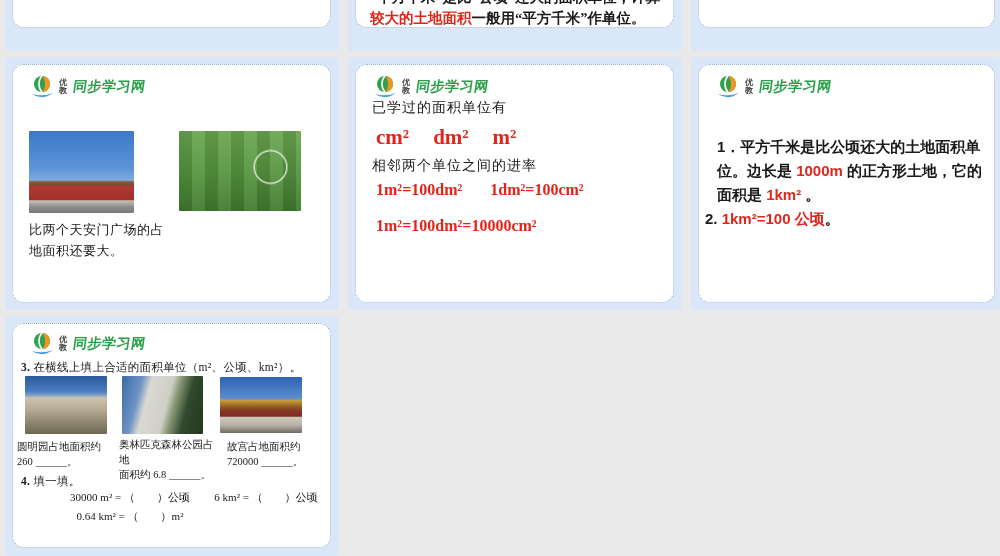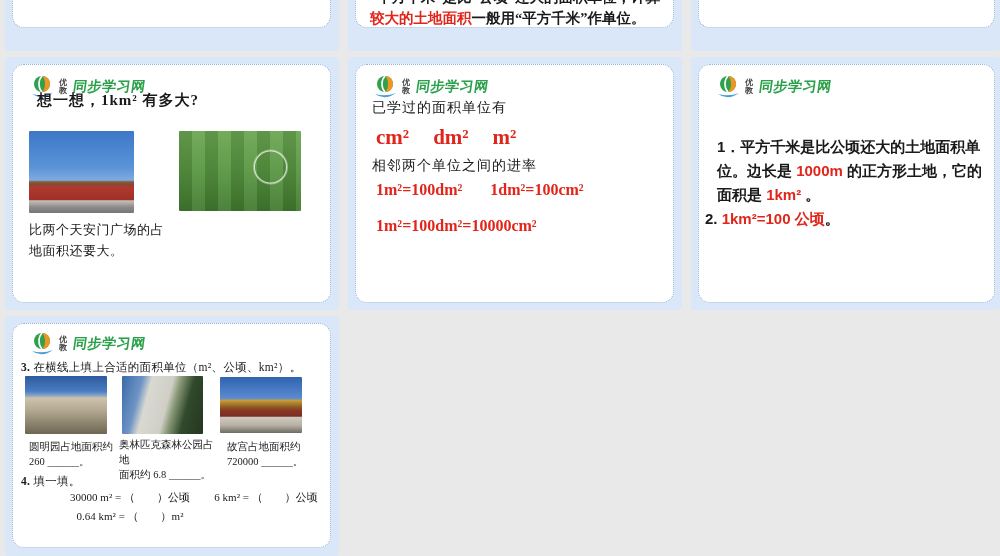--- a/index.html
+++ b/index.html
@@ -105,21 +105,20 @@
     <div class="logo" style="left:16px;top:8px">
       <svg width="26" height="26" viewBox="0 0 26 26">
         <circle cx="13" cy="10" r="8" fill="#2fa14d"></circle>
         <path d="M13 2 a8 8 0 0 1 0 16 c4-3 4-13 0-16" fill="#f29422"></path>
         <path d="M13 2 c-4 4 -4 12 0 16" stroke="#fff" stroke-width="1.6" fill="none"></path>
         <path d="M3 20 q10 7 21 -1 q-10 4 -21 1" fill="#4a9fd8"></path>
       </svg>
       <span class="lg-small">优教</span>
       <span class="lg-main">同步学习网</span>
     </div>
-    <div class="abs kai think-title">想一想，1km² 有多大?</div>
     <div class="photo img-tiananmen" style="left:16px;top:66px;width:105px;height:82px"></div>
     <div class="photo img-field" style="left:166px;top:66px;width:122px;height:80px"></div>
     <div class="abs kai cap" style="left:16px;top:154px;width:146px">比两个天安门广场的占地面积还要大。</div>
   </div>
 </div>
 
 <div class="cell" style="left:348px;top:57px;width:334px;height:253px">
   <div class="card" style="left:7px;top:7px;width:319px;height:239px">
     <div class="logo" style="left:16px;top:8px">
       <svg width="26" height="26" viewBox="0 0 26 26">
@@ -179,21 +178,21 @@
       <span class="lg-small">优教</span>
       <span class="lg-main">同步学习网</span>
     </div>
     <div class="abs kai q-line" style="left:8px;top:36px">
       <span class="q-bold">3.</span><span> 在横线上填上合适的面积单位（m²、公顷、km²）。</span>
     </div>
     <div class="photo img-ruins" style="left:12px;top:52px;width:82px;height:58px"></div>
     <div class="photo img-rock" style="left:109px;top:52px;width:81px;height:58px"></div>
     <div class="photo img-palace" style="left:207px;top:53px;width:82px;height:56px"></div>
 
-    <div class="abs kai p-cap" style="left:16px;top:115px;width:94px">
+    <div class="abs kai p-cap" style="left:4px;top:115px;width:94px">
       <span>圆明园占地面积约</span><br>
       <span>260 ______。</span>
     </div>
     <div class="abs kai p-cap" style="left:106px;top:113px;width:104px">
       <span>奥林匹克森林公园占地</span><br>
       <span>面积约 6.8 ______。</span>
     </div>
     <div class="abs kai p-cap" style="left:214px;top:115px;width:94px">
       <span>故宫占地面积约</span><br>
       <span>720000 ______。</span>

